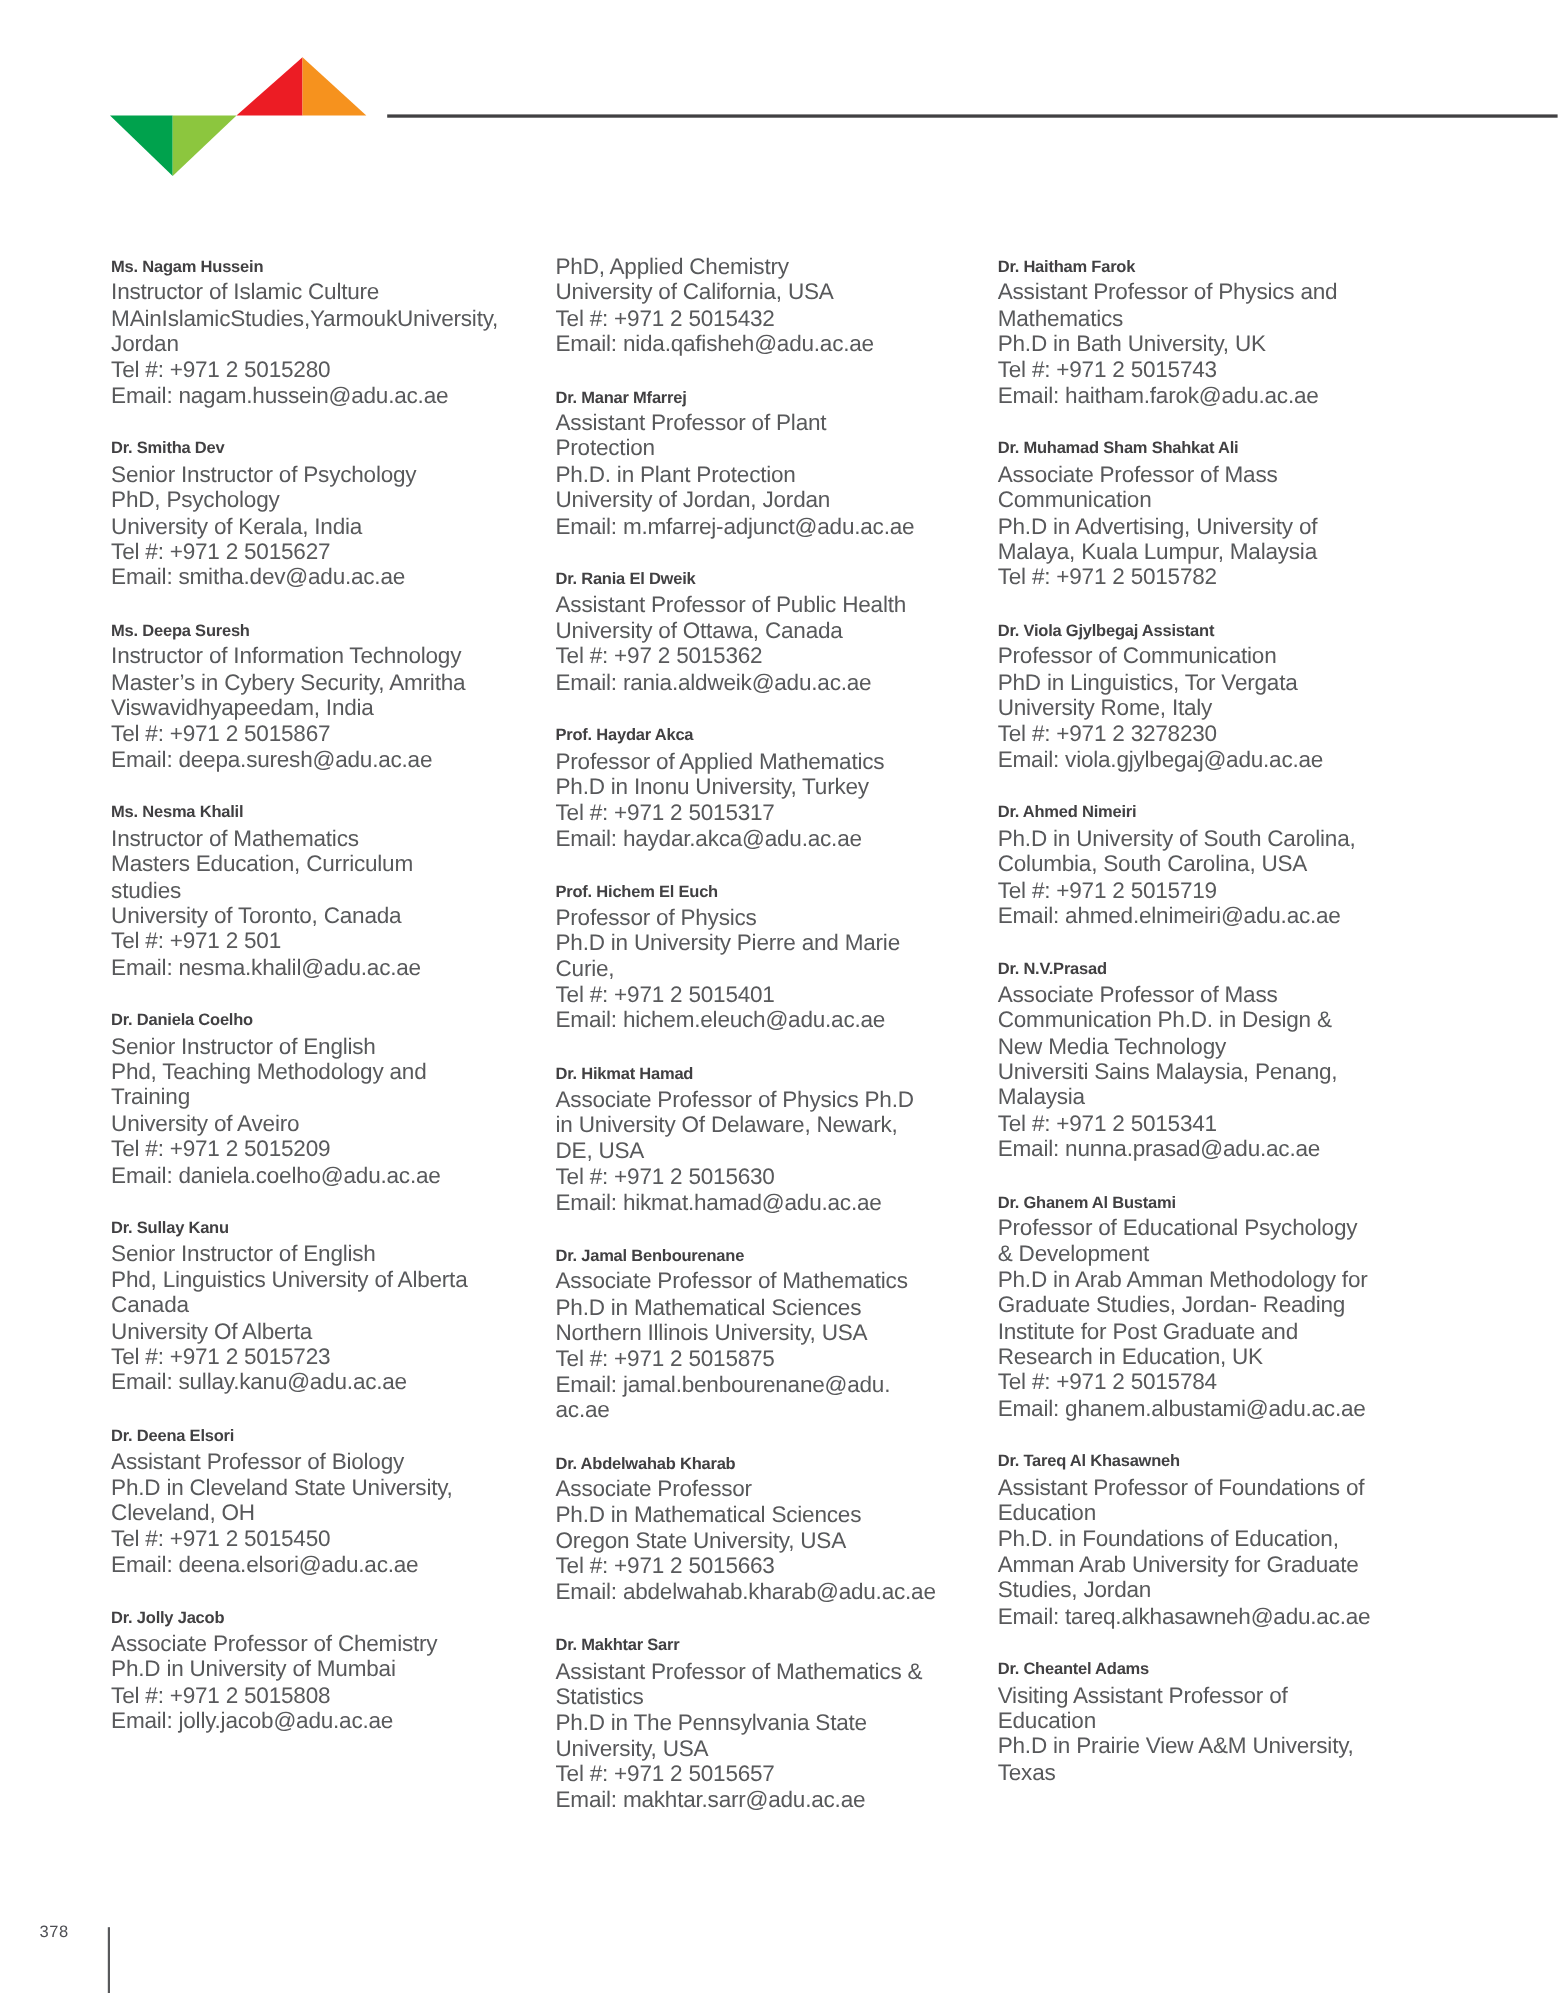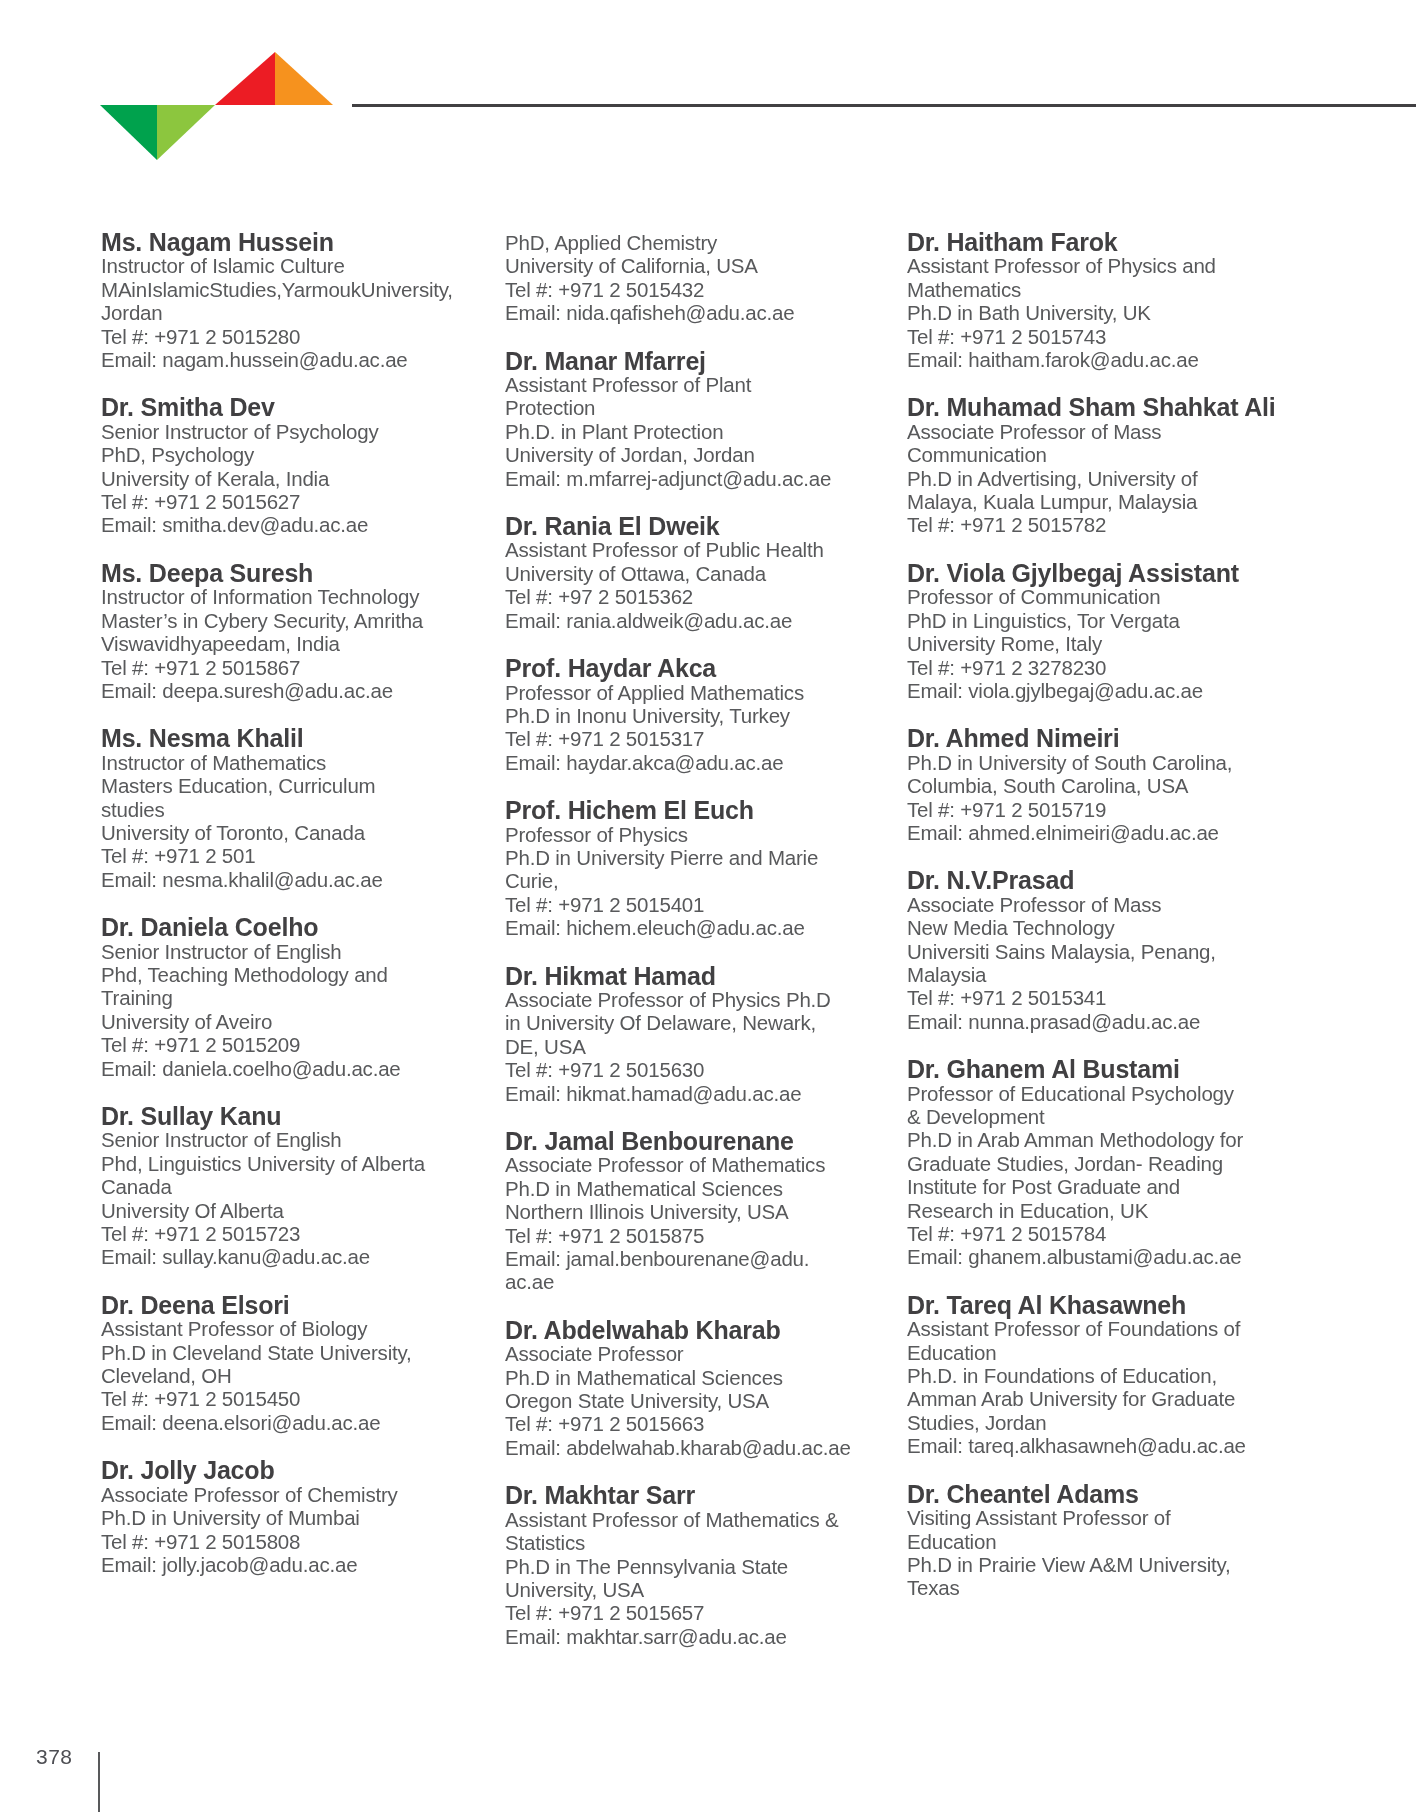--- a/index.html
+++ b/index.html
@@ -33,36 +33,36 @@
     background:var(--rule-color);
   }
   .directory{position:absolute;top:231px;left:0;width:1418px;height:1460px;}
   .col{position:absolute;top:0;}
   .col:nth-child(1){left:101px;width:395px;}
   .col:nth-child(2){left:505px;width:395px;}
   .col:nth-child(3){left:907px;width:500px;}
   .entry{margin-bottom:25px;}
   .entry-name{
     font-weight:bold;
-    font-size:25px;
+    font-size:15px;
     line-height:23.4px;
     color:var(--text-heading);
     white-space:nowrap;
     letter-spacing:-0.2px;
   }
   .entry-line{
     font-size:20.5px;
     line-height:23.4px;
     color:var(--text-body);
     white-space:nowrap;
     letter-spacing:-0.2px;
   }
   .page-number{
     position:absolute;left:36px;top:1744px;
-    font-size:21px;line-height:26px;
+    font-size:15px;line-height:26px;
     color:var(--footer-text);
     letter-spacing:0.5px;
   }
   .footer-rule{
     position:absolute;left:98px;top:1752px;
     width:2px;height:60px;
     background:var(--footer-rule);
   }
 </style>
 </head>
@@ -246,20 +246,21 @@
       <div class="entry">
         <div class="entry-name">Dr. Ahmed Nimeiri</div>
         <div class="entry-line">Ph.D in University of South Carolina,</div>
         <div class="entry-line">Columbia, South Carolina, USA</div>
         <div class="entry-line">Tel #: +971 2 5015719</div>
         <div class="entry-line">Email: ahmed.elnimeiri@adu.ac.ae</div>
       </div>
       <div class="entry">
         <div class="entry-name">Dr. N.V.Prasad</div>
         <div class="entry-line">Associate Professor of Mass</div>
+        <div class="entry-line">Communication Ph.D. in Design &amp;</div>
         <div class="entry-line">New Media Technology</div>
         <div class="entry-line">Universiti Sains Malaysia, Penang,</div>
         <div class="entry-line">Malaysia</div>
         <div class="entry-line">Tel #: +971 2 5015341</div>
         <div class="entry-line">Email: nunna.prasad@adu.ac.ae</div>
       </div>
       <div class="entry">
         <div class="entry-name">Dr. Ghanem Al Bustami</div>
         <div class="entry-line">Professor of Educational Psychology</div>
         <div class="entry-line">&amp; Development</div>

